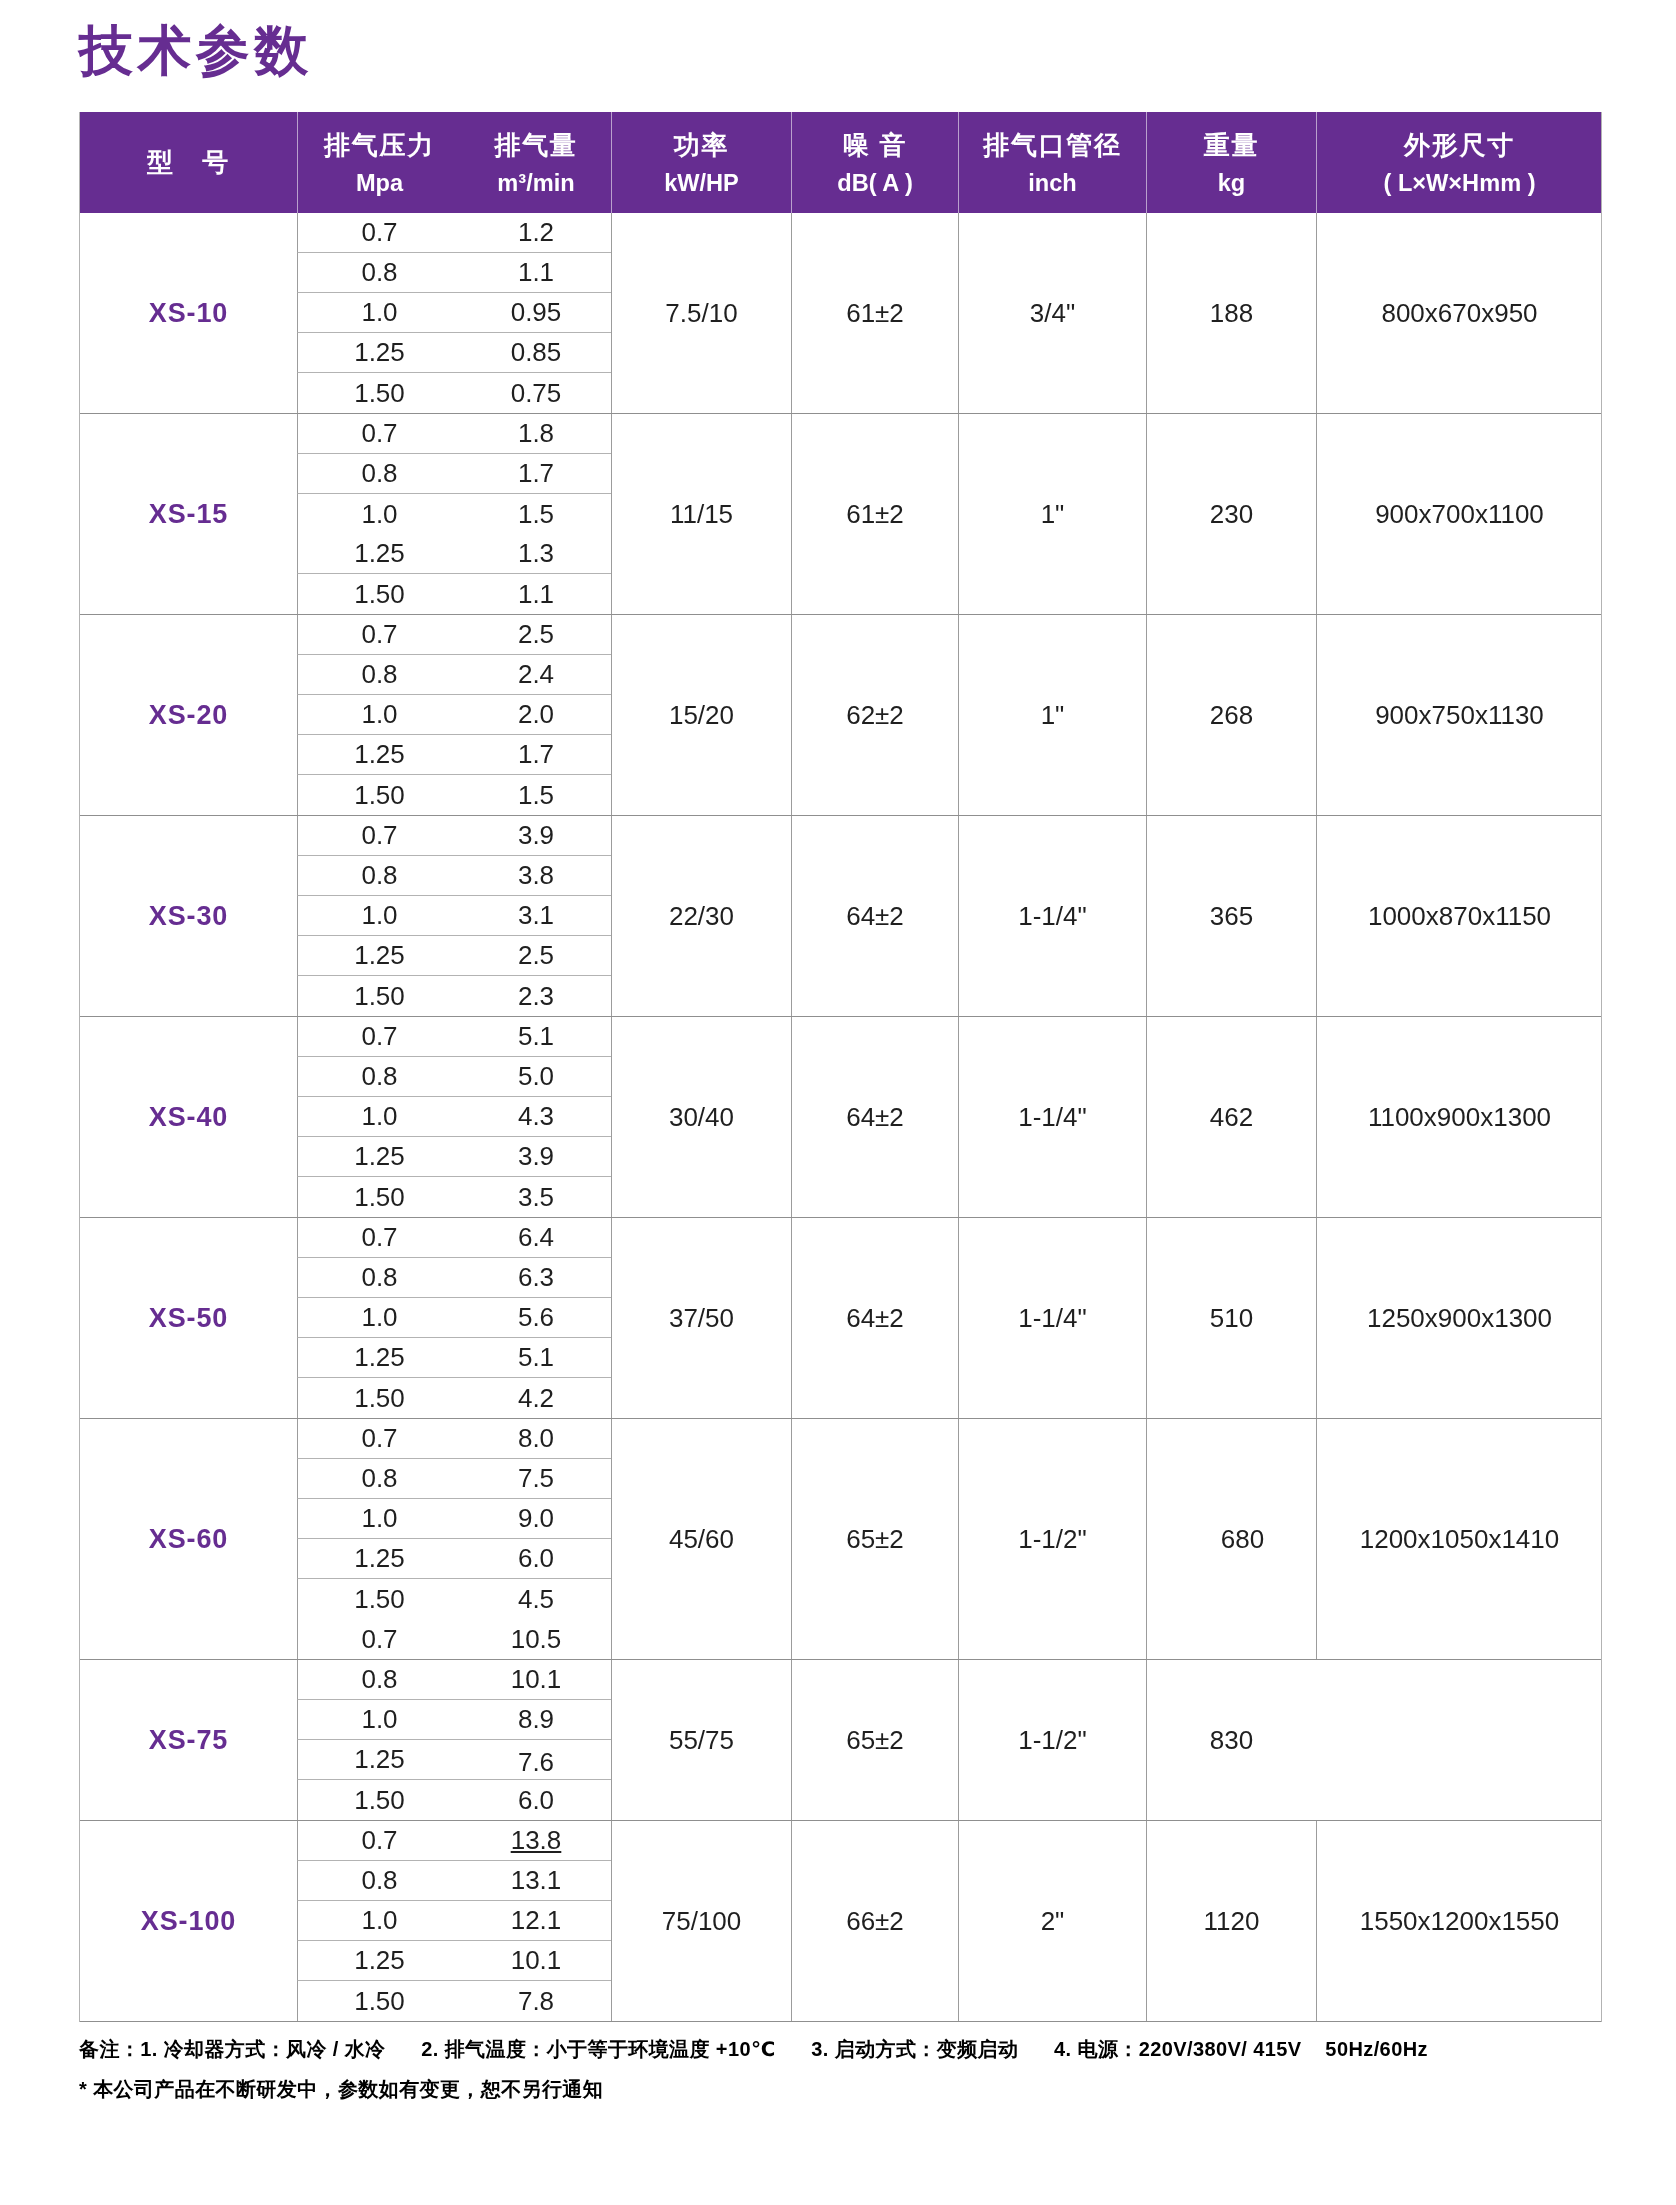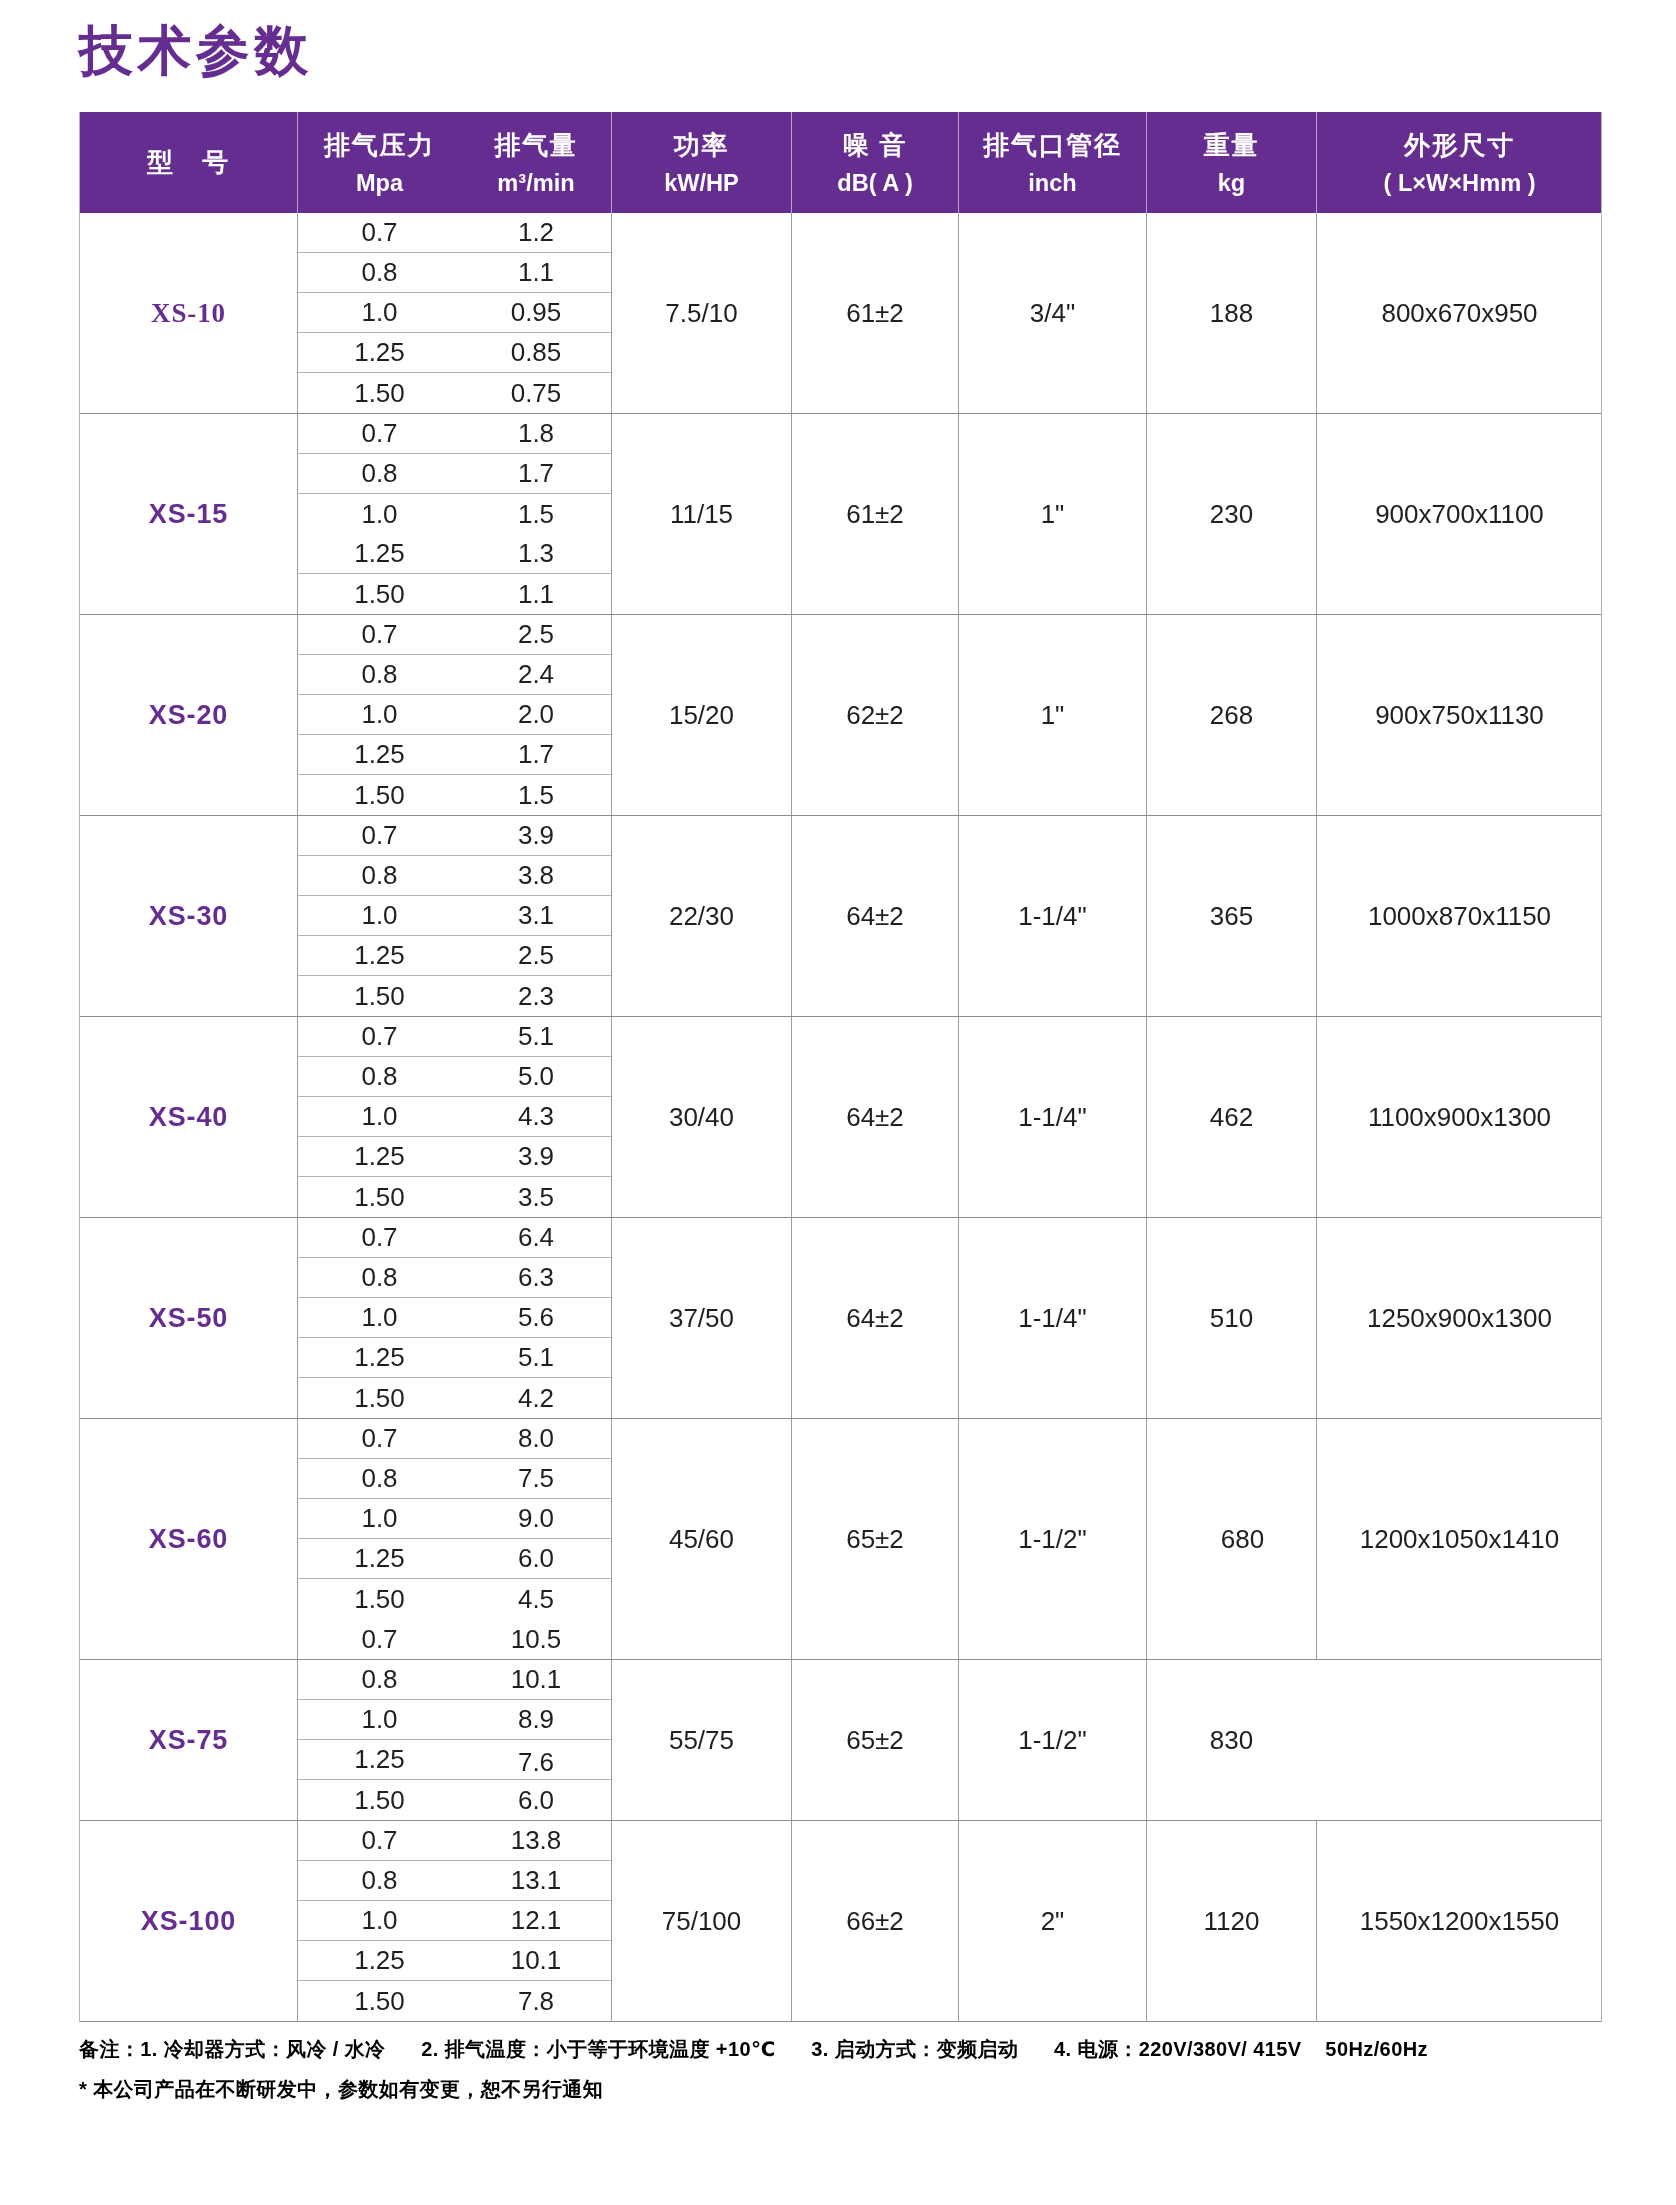--- a/index.html
+++ b/index.html
@@ -97,21 +97,21 @@
           <div class="h-cn">重量</div>
           <div class="h-en">kg</div>
         </div>
         <div class="hcell hdiv">
           <div class="h-cn">外形尺寸</div>
           <div class="h-en">( L×W×Hmm )</div>
         </div>
       </div>
     <div class="tbody">
         <div class="block">
-          <div class="cell model-cell" style="grid-row: 1 / span 5; font-family: Liberation Serif, serif;">XS-10</div>
+          <div class="cell model-cell" style="grid-row: 1 / span 5;">XS-10</div>
           <div class="cell sub p" style="grid-area: 1 / 2;">0.7</div>
           <div class="cell sub v" style="grid-area: 1 / 3;">1.2</div>
           <div class="cell sub p" style="grid-area: 2 / 2;">0.8</div>
           <div class="cell sub v" style="grid-area: 2 / 3;">1.1</div>
           <div class="cell sub p" style="grid-area: 3 / 2;">1.0</div>
           <div class="cell sub v" style="grid-area: 3 / 3;">0.95</div>
           <div class="cell sub p" style="grid-area: 4 / 2;">1.25</div>
           <div class="cell sub v" style="grid-area: 4 / 3;">0.85</div>
           <div class="cell sub p last" style="grid-area: 5 / 2;">1.50</div>
           <div class="cell sub v last" style="grid-area: 5 / 3;">0.75</div>
@@ -242,21 +242,21 @@
           <div class="cell sub p last" style="grid-area: 4 / 2;">1.50</div>
           <div class="cell sub v last" style="grid-area: 4 / 3;">6.0</div>
           <div class="cell merged" style="grid-area: 1 / 4 / span 4;">55/75</div>
           <div class="cell merged" style="grid-area: 1 / 5 / span 4;">65±2</div>
           <div class="cell merged" style="grid-area: 1 / 6 / span 4;">1-1/2"</div>
           <div class="cell merged" style="grid-area: 1 / 7 / span 4;">830</div>
         </div>
         <div class="block">
           <div class="cell model-cell" style="grid-row: 1 / span 5;">XS-100</div>
           <div class="cell sub p" style="grid-area: 1 / 2;">0.7</div>
-          <div class="cell sub v" style="grid-area: 1 / 3;">13.8</div>
+          <div class="cell sub v" style="grid-area: 1 / 3; text-decoration: underline;">13.8</div>
           <div class="cell sub p" style="grid-area: 2 / 2;">0.8</div>
           <div class="cell sub v" style="grid-area: 2 / 3;">13.1</div>
           <div class="cell sub p" style="grid-area: 3 / 2;">1.0</div>
           <div class="cell sub v" style="grid-area: 3 / 3;">12.1</div>
           <div class="cell sub p" style="grid-area: 4 / 2;">1.25</div>
           <div class="cell sub v" style="grid-area: 4 / 3;">10.1</div>
           <div class="cell sub p last" style="grid-area: 5 / 2;">1.50</div>
           <div class="cell sub v last" style="grid-area: 5 / 3;">7.8</div>
           <div class="cell merged" style="grid-area: 1 / 4 / span 5;">75/100</div>
           <div class="cell merged" style="grid-area: 1 / 5 / span 5;">66±2</div>

